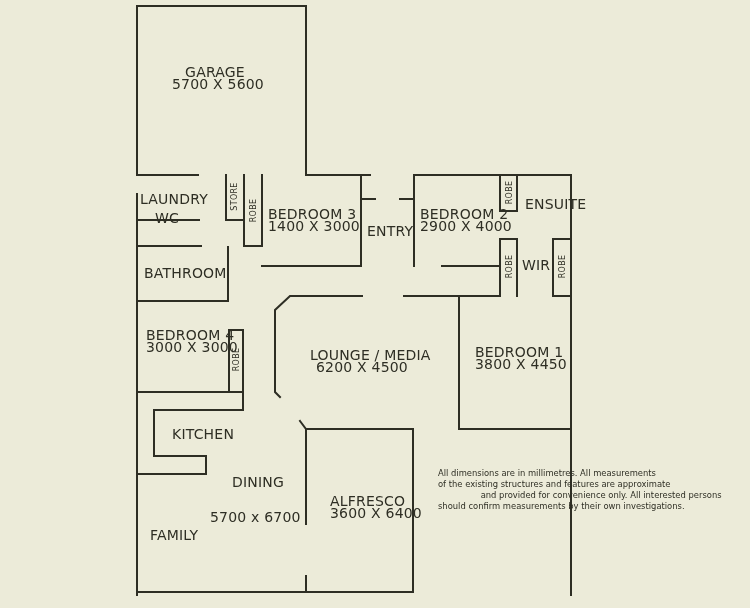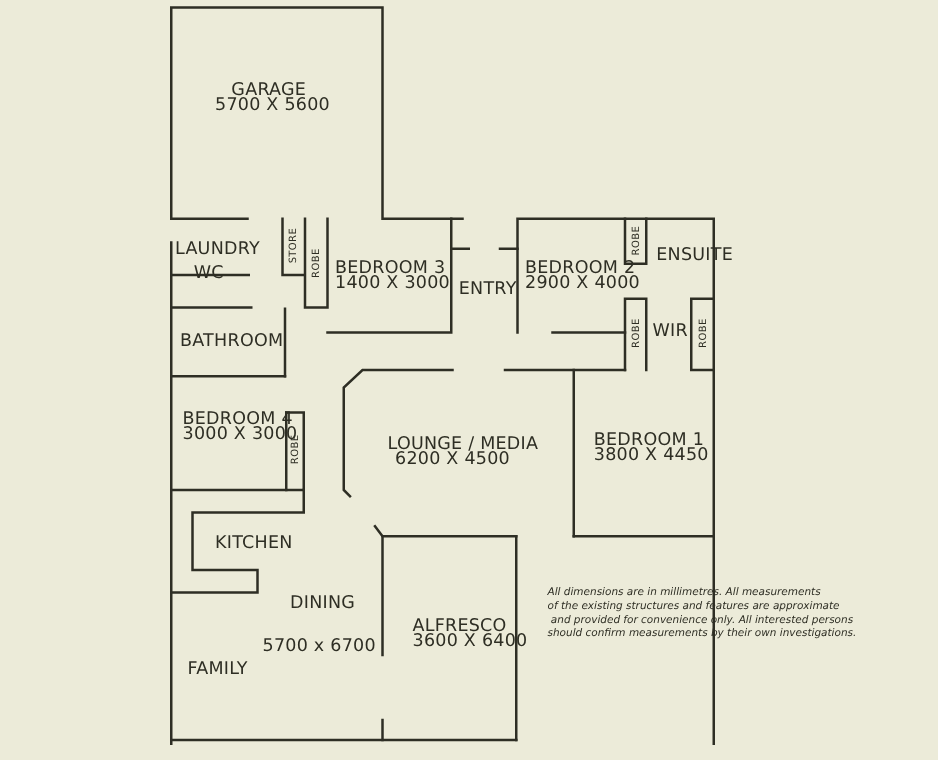--- a/index.html
+++ b/index.html
@@ -15,21 +15,21 @@
       position: absolute; color: #2e2e24; font-size: 14px; line-height: 12px;
       text-align: center; white-space: nowrap; letter-spacing: 0.2px;
     }
     .lbl span { display: block; }
     .vert {
       position: absolute; color: #2e2e24; font-size: 8px; white-space: nowrap;
       transform: rotate(-90deg); transform-origin: center center; letter-spacing: 0.3px;
     }
     .note {
       position: absolute; left: 438px; top: 468px; width: 290px;
-      color: #2e2e24; font-size: 8.4px; line-height: 11px; font-style: italic;
+      color: #2e2e24; font-size: 8.4px; line-height: 11px;
     }
     .note span { display: block; white-space: nowrap; }
   </style>
 </head>
 <body>
 
 <svg id="plan" viewBox="0 0 750 608">
 
   <polyline points="198,175 137,175 137,6 306,6 306,175 370,175"></polyline>
 
@@ -130,15 +130,15 @@
   <span>FAMILY</span>
 </div>
 <div class="lbl" style="left:330px;top:495px;width:72px;">
   <span>ALFRESCO</span>
   <span>3600 X 6400</span>
 </div>
 
 <div class="note">
   <span>All dimensions are in millimetres. All measurements</span>
   <span>of the existing structures and features are approximate</span>
-  <span style="white-space:pre;"> and provided for convenience only. All interested persons</span>
+  <span style="white-space:pre;margin-left:40px;"> and provided for convenience only. All interested persons</span>
   <span>should confirm measurements by their own investigations.</span>
 </div>
 
 </body></html>

